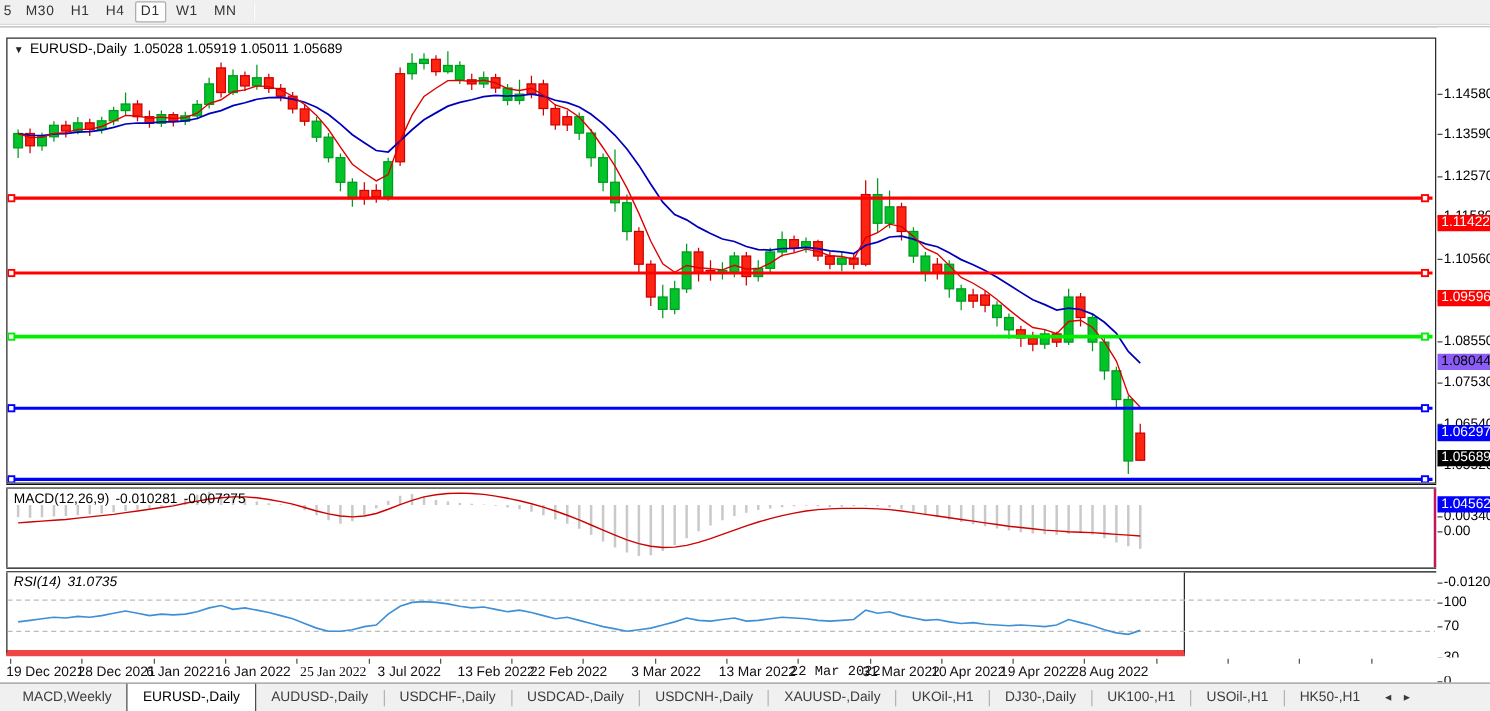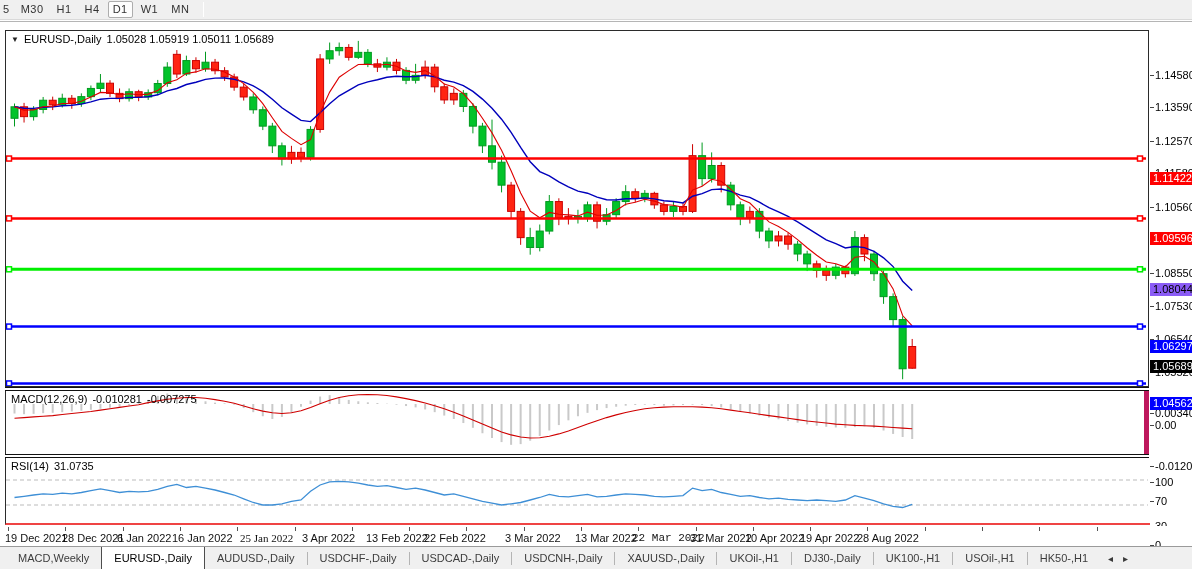--- a/index.html
+++ b/index.html
@@ -21,22 +21,22 @@
     color:#333; padding:0 4px; margin-right:3px; border:1px solid transparent;
     cursor:default; letter-spacing:0.5px;
   }
   .tf-btn.cut { min-width:10px; padding:0 2px 0 0; }
   .tf-btn.active { background:#fdfdfd; border:1px solid #adadad; border-radius:2px; }
   .tb-sep { width:1px; height:15px; background:#bdbdbd; border-right:1px solid #fff; margin:0 6px; }
   
   #chart-frame { position:absolute; left:0; top:21px; width:1192px; height:524px; background:#fff; border-top:1px solid #b5b5b5; }
   .panel { position:absolute; background:#fff; }
   #panel-price { left:5px; top:8px;  width:1144px; height:357px; border:1px solid #2b2b2b; }
-  #panel-macd  { left:5px; top:369px; width:1144px; height:63px; border-left:1px solid #2b2b2b; border-right:5px solid #be185d; }
-  #panel-rsi   { left:5px; top:436px; width:1188px; height:67px; border-left:1px solid #2b2b2b; border-right:1px solid #2b2b2b; border-bottom:2px solid #ef4444; }
+  #panel-macd  { left:5px; top:369px; width:1144px; height:63px; border-left:1px solid #2b2b2b; border-right:2px solid #be185d; }
+  #panel-rsi   { left:5px; top:436px; width:943px; height:67px; border-left:1px solid #2b2b2b; border-right:1px solid #2b2b2b; border-bottom:5px solid #ef4444;font-style:italic; }
   .splitter { position:absolute; left:5px; width:1144px; height:4px; background:#fff; border-top:1px solid #111; border-bottom:1px solid #111; }
   #splitter-1 { top:365px; }
   #splitter-2 { top:432px; }
   .panel svg { position:absolute; left:0; top:0; }
   .panel-title {
     position:absolute; left:5px; top:2px; display:flex; gap:5px;
     background:transparent; white-space:nowrap; z-index:5; color:#000;
   }
   .panel-title .dd-icon { font-size:8px; color:#222; padding-top:2px; }
   
@@ -493,21 +493,21 @@
         <div class="date-tick" style="left: 867px;"></div>
         <div class="date-tick" style="left: 925px;"></div>
         <div class="date-tick" style="left: 982px;"></div>
         <div class="date-tick" style="left: 1039px;"></div>
         <div class="date-tick" style="left: 1097px;"></div>
         <div class="date-label" style="left: 5px;">19 Dec 2021</div>
         <div class="date-label" style="left: 62px;">28 Dec 2021</div>
         <div class="date-label" style="left: 117px;">6 Jan 2022</div>
         <div class="date-label" style="left: 172px; text-align: center;">16 Jan 2022</div>
         <div class="date-label" style="left: 240px; font-family: Liberation Serif, serif;">25 Jan 2022</div>
-        <div class="date-label" style="left: 302px;">3 Apr 2022</div>
+        <div class="date-label" style="left: 302px;">3 Jul 2022</div>
         <div class="date-label" style="left: 366px;">13 Feb 2022</div>
         <div class="date-label" style="left: 424px;">22 Feb 2022</div>
         <div class="date-label" style="left: 505px;">3 Mar 2022</div>
         <div class="date-label" style="left: 575px;">13 Mar 2022</div>
         <div class="date-label" style="left: 632px; font-family: Liberation Mono, monospace;">22 Mar 2022</div>
         <div class="date-label" style="left: 690px;">31 Mar 2022</div>
         <div class="date-label" style="left: 745px;">10 Apr 2022</div>
         <div class="date-label" style="left: 800px;">19 Apr 2022</div>
         <div class="date-label" style="left: 857px;">28 Aug 2022</div>
       </div>

